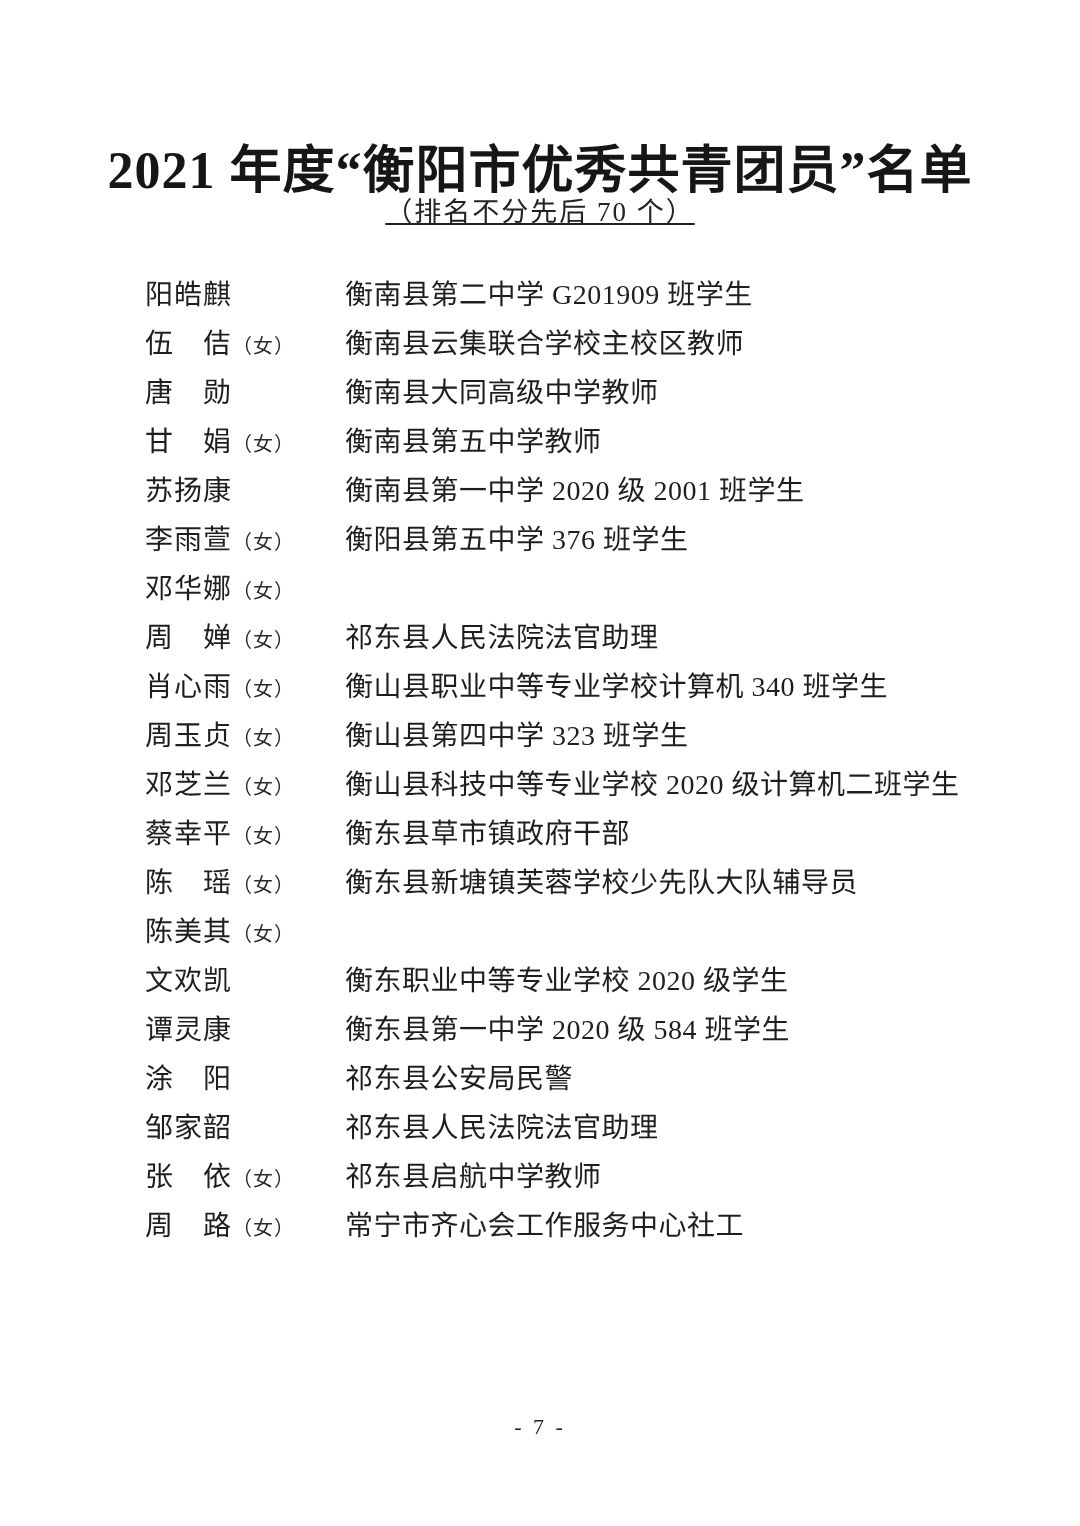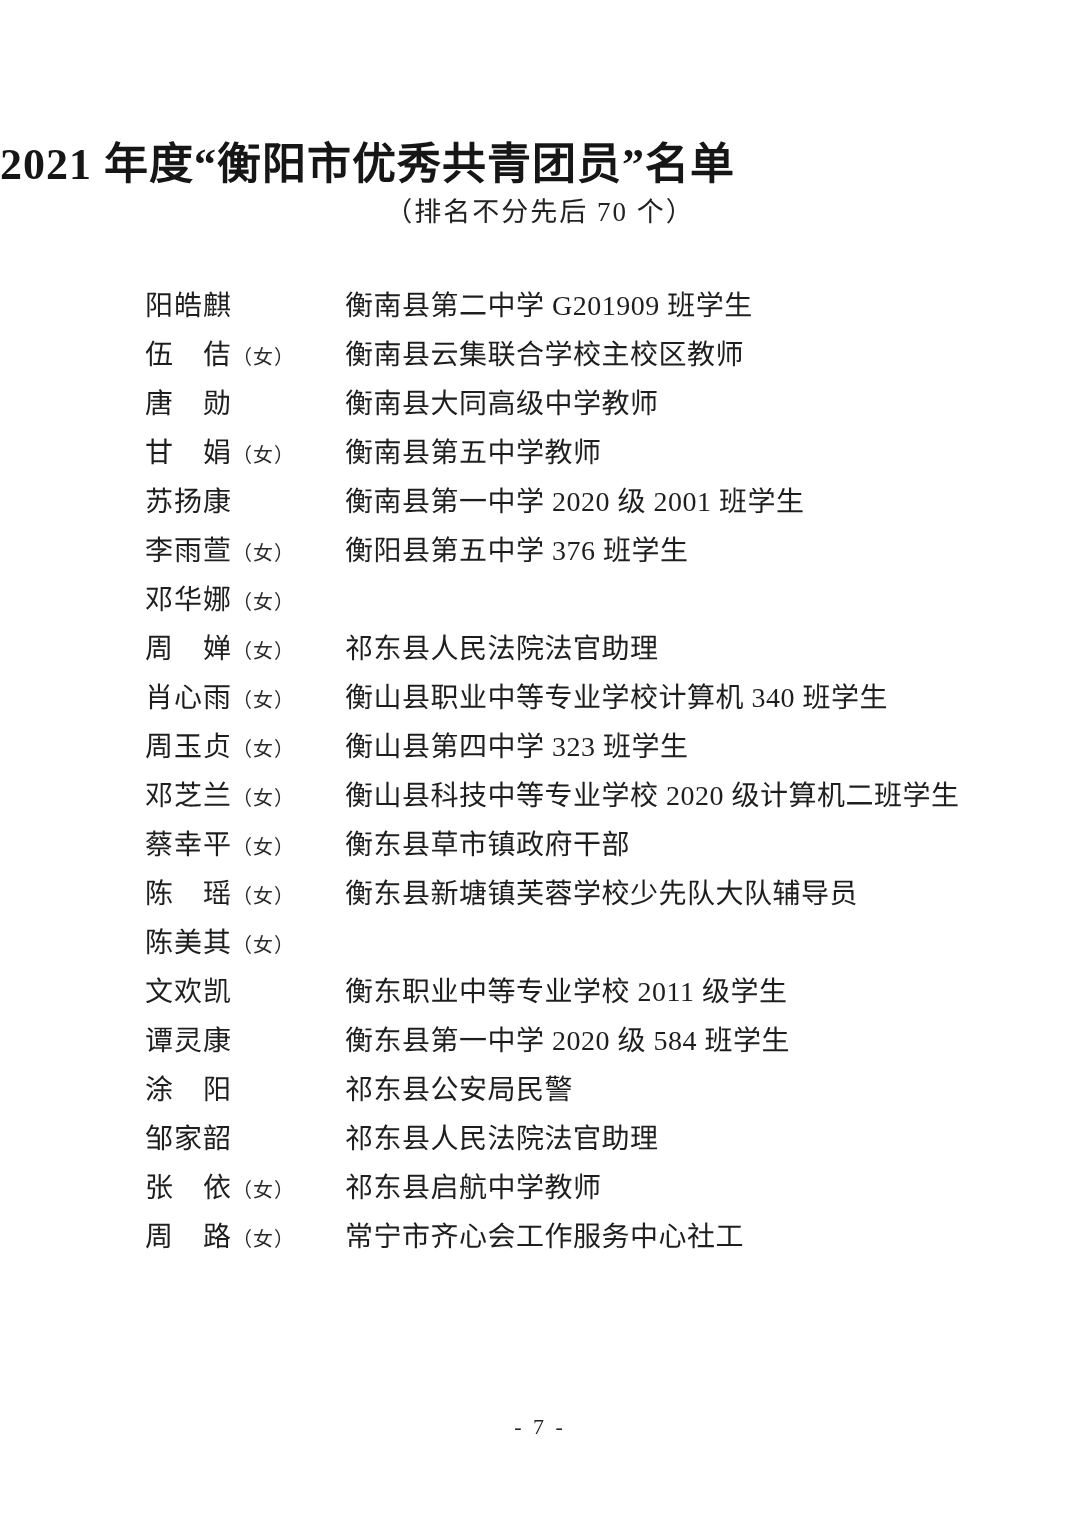--- a/index.html
+++ b/index.html
@@ -16,44 +16,45 @@
     color: #1e1e1e;
     font-family: "Liberation Serif", "DejaVu Serif", serif;
     overflow: hidden;
   }
   .title {
     position: absolute;
     top: 128px;
     left: 0;
     width: 100%;
     margin: 0;
-    font-size: 44px;
+    text-align: center;
+    font-size: 52px;
     font-weight: 700;
     letter-spacing: 1px;
     color: #161616;
   }
   .subtitle {
     position: absolute;
     top: 190px;
     left: 0;
     width: 100%;
     text-align: center;
     font-size: 27px;
     letter-spacing: 2px;
     color: #222222;
+    text-decoration: underline;
   }
   .roster {
     position: absolute;
     top: 281px;
     left: 145px;
     right: 60px;
   }
   .row {
     display: flex;
-    align-items: center;
     height: 49px;
     font-size: 28px;
     line-height: 1;
     white-space: nowrap;
   }
   .name-col {
     flex: none;
     width: 200px;
     display: flex;
     align-items: baseline;
@@ -179,21 +180,21 @@
       <div class="row">
         <div class="name-col">
           <span class="member-name">陈美其</span>
           <span class="gender-note">（女）</span>
         </div>
       </div>
       <div class="row">
         <div class="name-col">
           <span class="member-name">文欢凯</span>
         </div>
-        <div class="aff-col">衡东职业中等专业学校 2011 级学生</div>
+        <div class="aff-col">衡东职业中等专业学校 2020 级学生</div>
       </div>
       <div class="row">
         <div class="name-col">
           <span class="member-name">谭灵康</span>
         </div>
         <div class="aff-col">衡东县第一中学 2020 级 584 班学生</div>
       </div>
       <div class="row">
         <div class="name-col">
           <span class="member-name">涂　阳</span>

